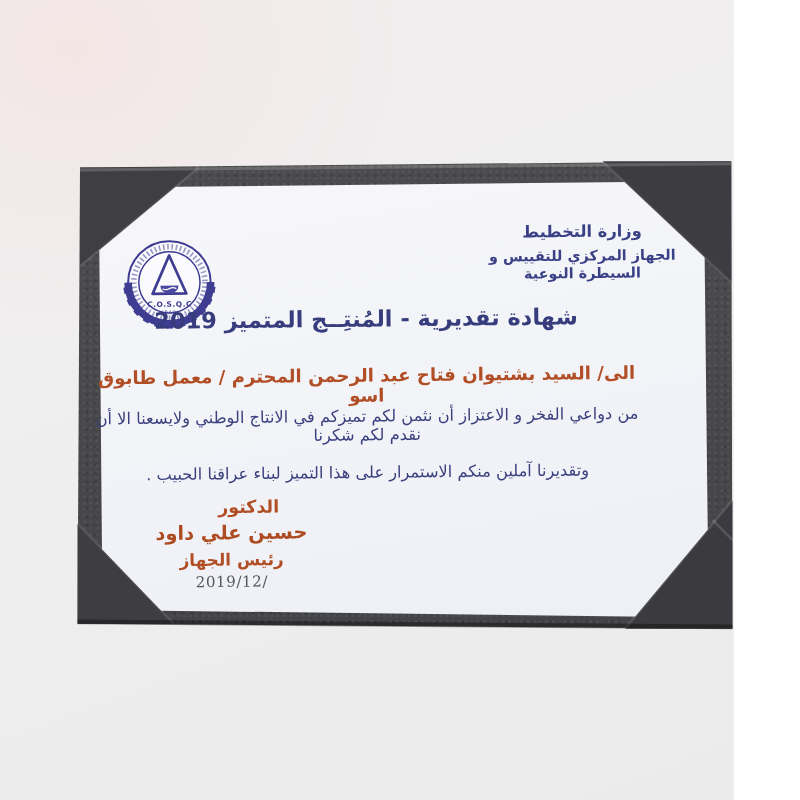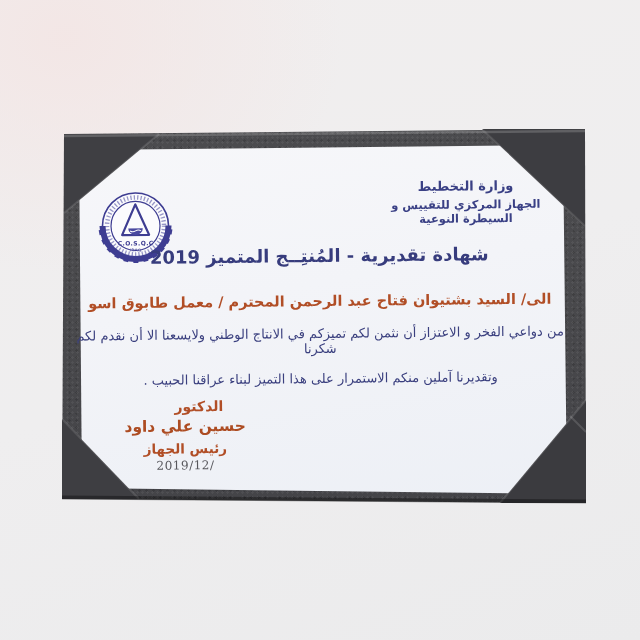--- a/index.html
+++ b/index.html
@@ -1,18 +1,18 @@
 <!DOCTYPE html>
 <html lang="ar"><head>
 <meta charset="utf-8">
 <style>
   html,body{margin:0;padding:0;}
   body{font-family:"DejaVu Sans",sans-serif;}
   .scene{
-    position:relative;width:640px;height:640px;overflow:hidden;
+    position:relative;width:587px;height:640px;overflow:hidden;
     background:
       radial-gradient(ellipse 430px 360px at 10% 6%, rgba(243,230,229,.95), rgba(243,230,229,0) 65%),
       linear-gradient(160deg,#f1eeee 0%,#efeeef 50%,#ebebec 100%);
   }
   
   .frame{
     position:absolute;inset:0;
     clip-path:polygon(64px 134px,585px 129px,586px 503px,62px 499px);
     background:
       radial-gradient(circle, rgba(255,255,255,.055) 1px, transparent 1.4px),

